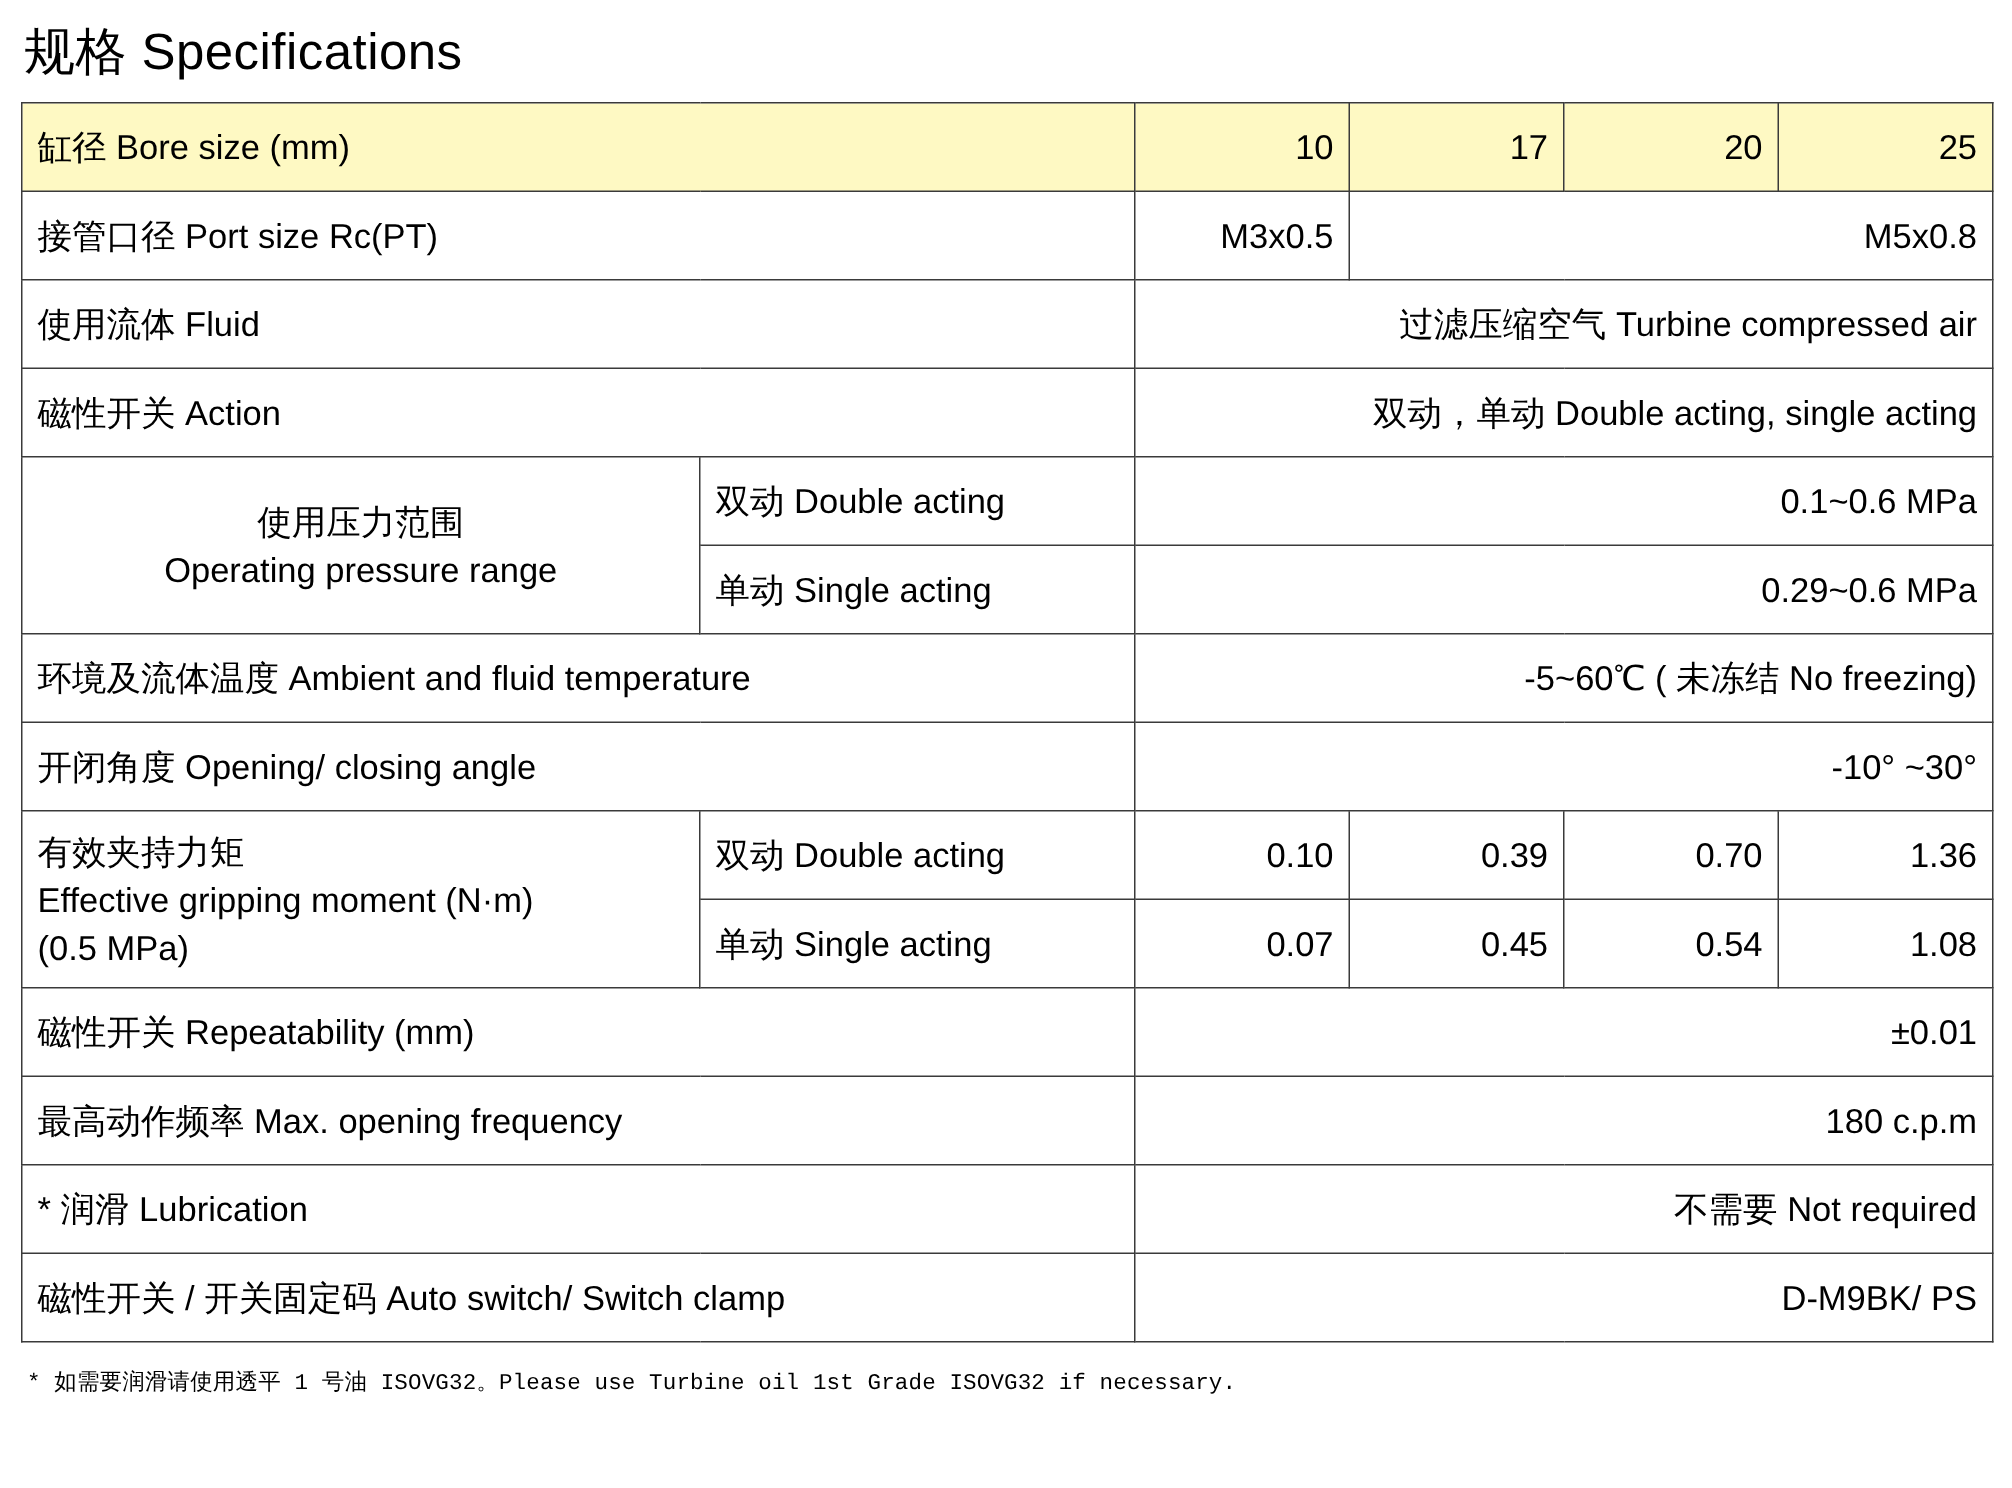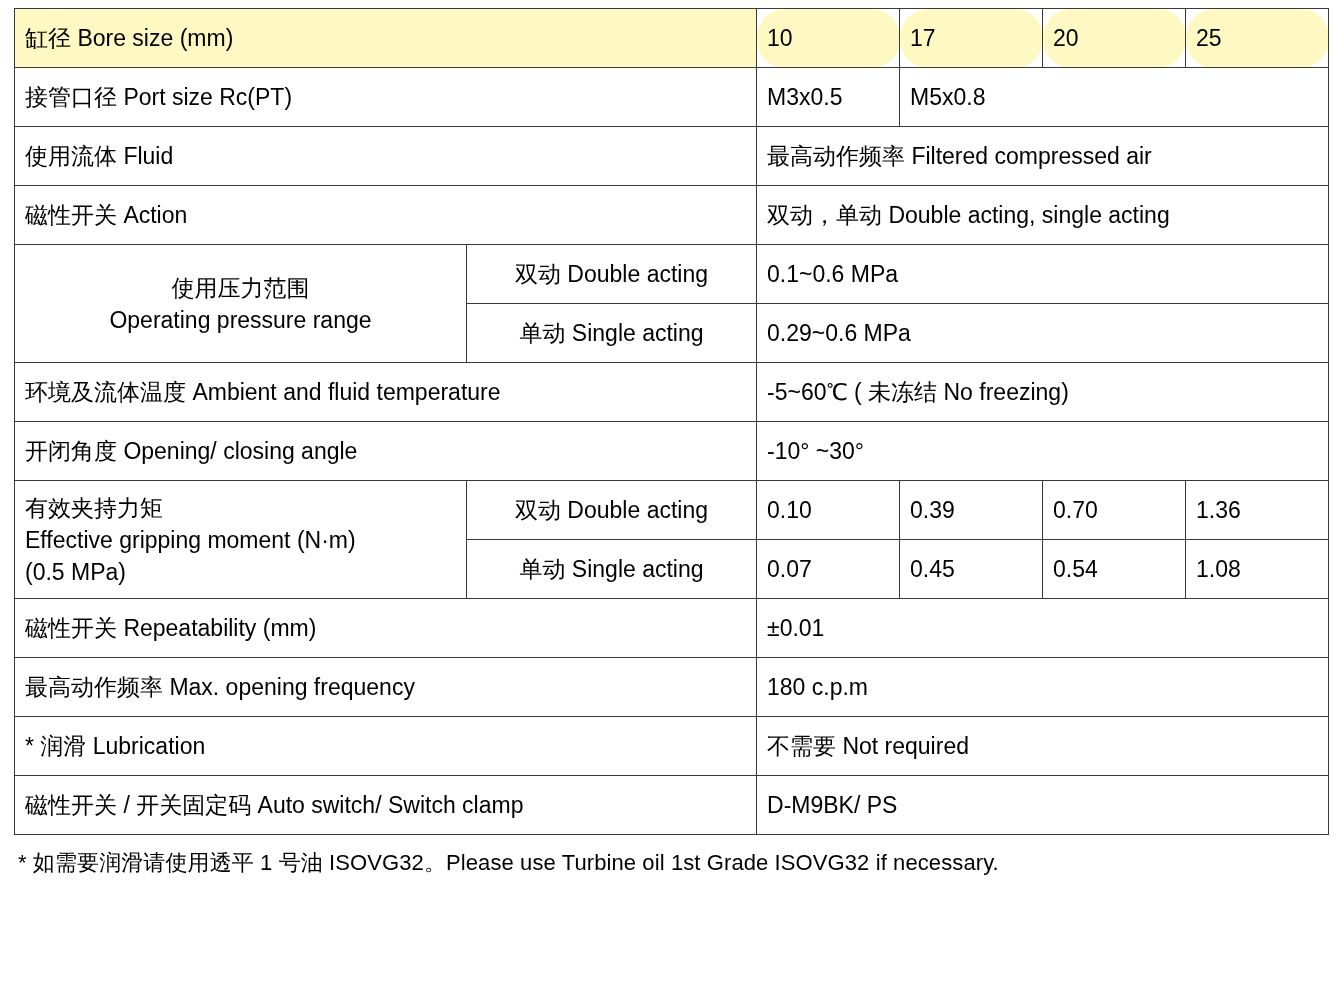--- a/index.html
+++ b/index.html
@@ -42,52 +42,53 @@
     height: 46px;
   }
   .head-row td {
     background: #fef9c3;
   }
   .label {
     text-align: left;
     padding-left: 14px;
   }
   .sub-label {
-    text-align: center;
+    text-align: left;
     padding-left: 14px;
     margin-left: 37px;
   }
   .center {
-    text-align: left;
-    border-radius: 28px;
+    text-align: right;
   }
   .two-line {
     line-height: 30px;
     text-align: center;
   }
   .three-line {
     line-height: 29px;
     padding-top: 4px;
     padding-bottom: 4px;
   }
   .footnote {
-    font-size: 22px;
+    font-size: 15px;
     line-height: 32px;
     margin: 12px 0 0 4px;
     letter-spacing: 0.1px;
+    font-family: Liberation Mono, monospace;
   }
   .col-lbl { width: 452px; }
   .col-sub { width: 290px; }
   .col-v   { width: 143px; }
 </style>
 </head>
 <body>
 
 <div class="page">
 
+  <div class="page-title">规格 Specifications</div>
 
   <table class="spec">
     <colgroup>
       <col class="col-lbl">
       <col class="col-sub">
       <col class="col-v">
       <col class="col-v">
       <col class="col-v">
       <col class="col-v">
     </colgroup>
@@ -102,21 +103,21 @@
       </tr>
 
       <tr>
         <td class="label" colspan="2">接管口径 Port size Rc(PT)</td>
         <td class="center">M3x0.5</td>
         <td class="center" colspan="3">M5x0.8</td>
       </tr>
 
       <tr>
         <td class="label" colspan="2">使用流体 Fluid</td>
-        <td class="center" colspan="4">最高动作频率 Filtered compressed air</td>
+        <td class="center" colspan="4">过滤压缩空气 Turbine compressed air</td>
       </tr>
 
       <tr>
         <td class="label" colspan="2">磁性开关 Action</td>
         <td class="center" colspan="4">双动，单动 Double acting, single acting</td>
       </tr>
 
       <tr>
         <td class="label two-line" rowspan="2">
           <div>使用压力范围</div>

